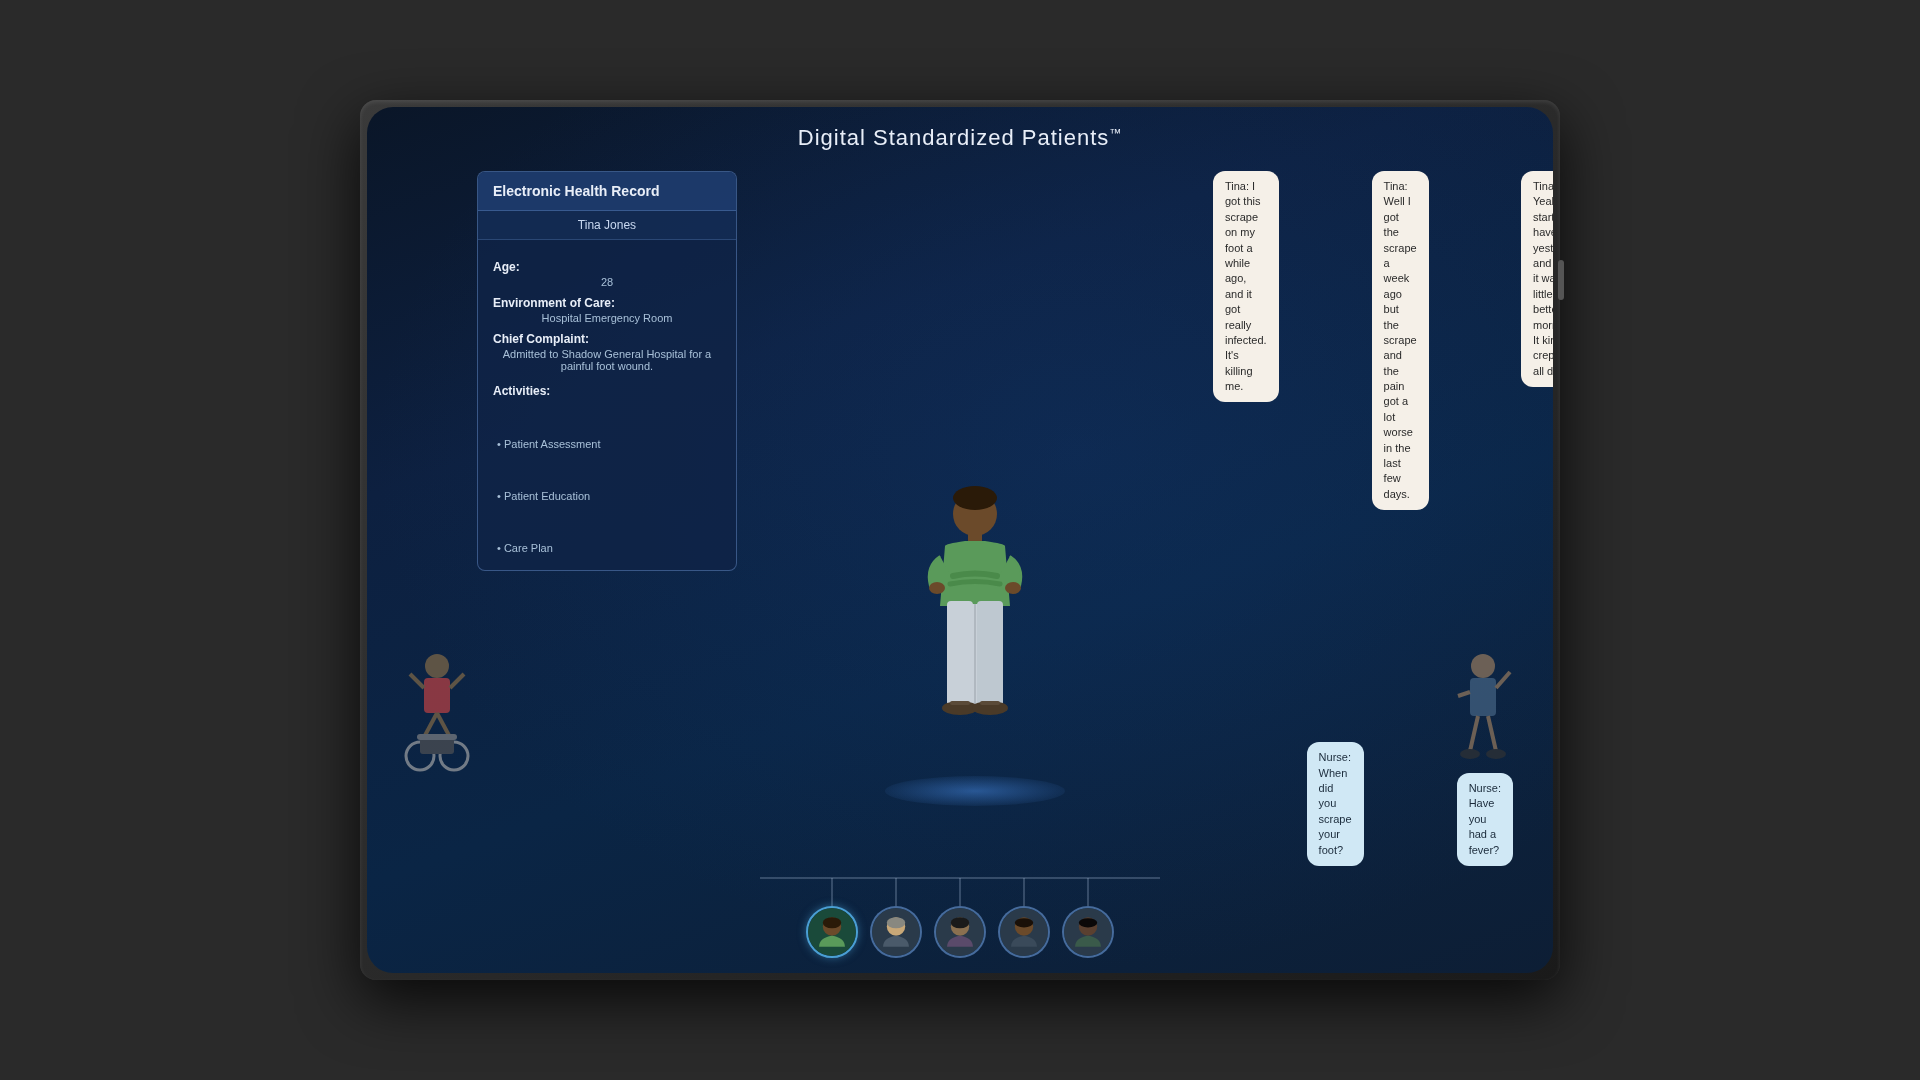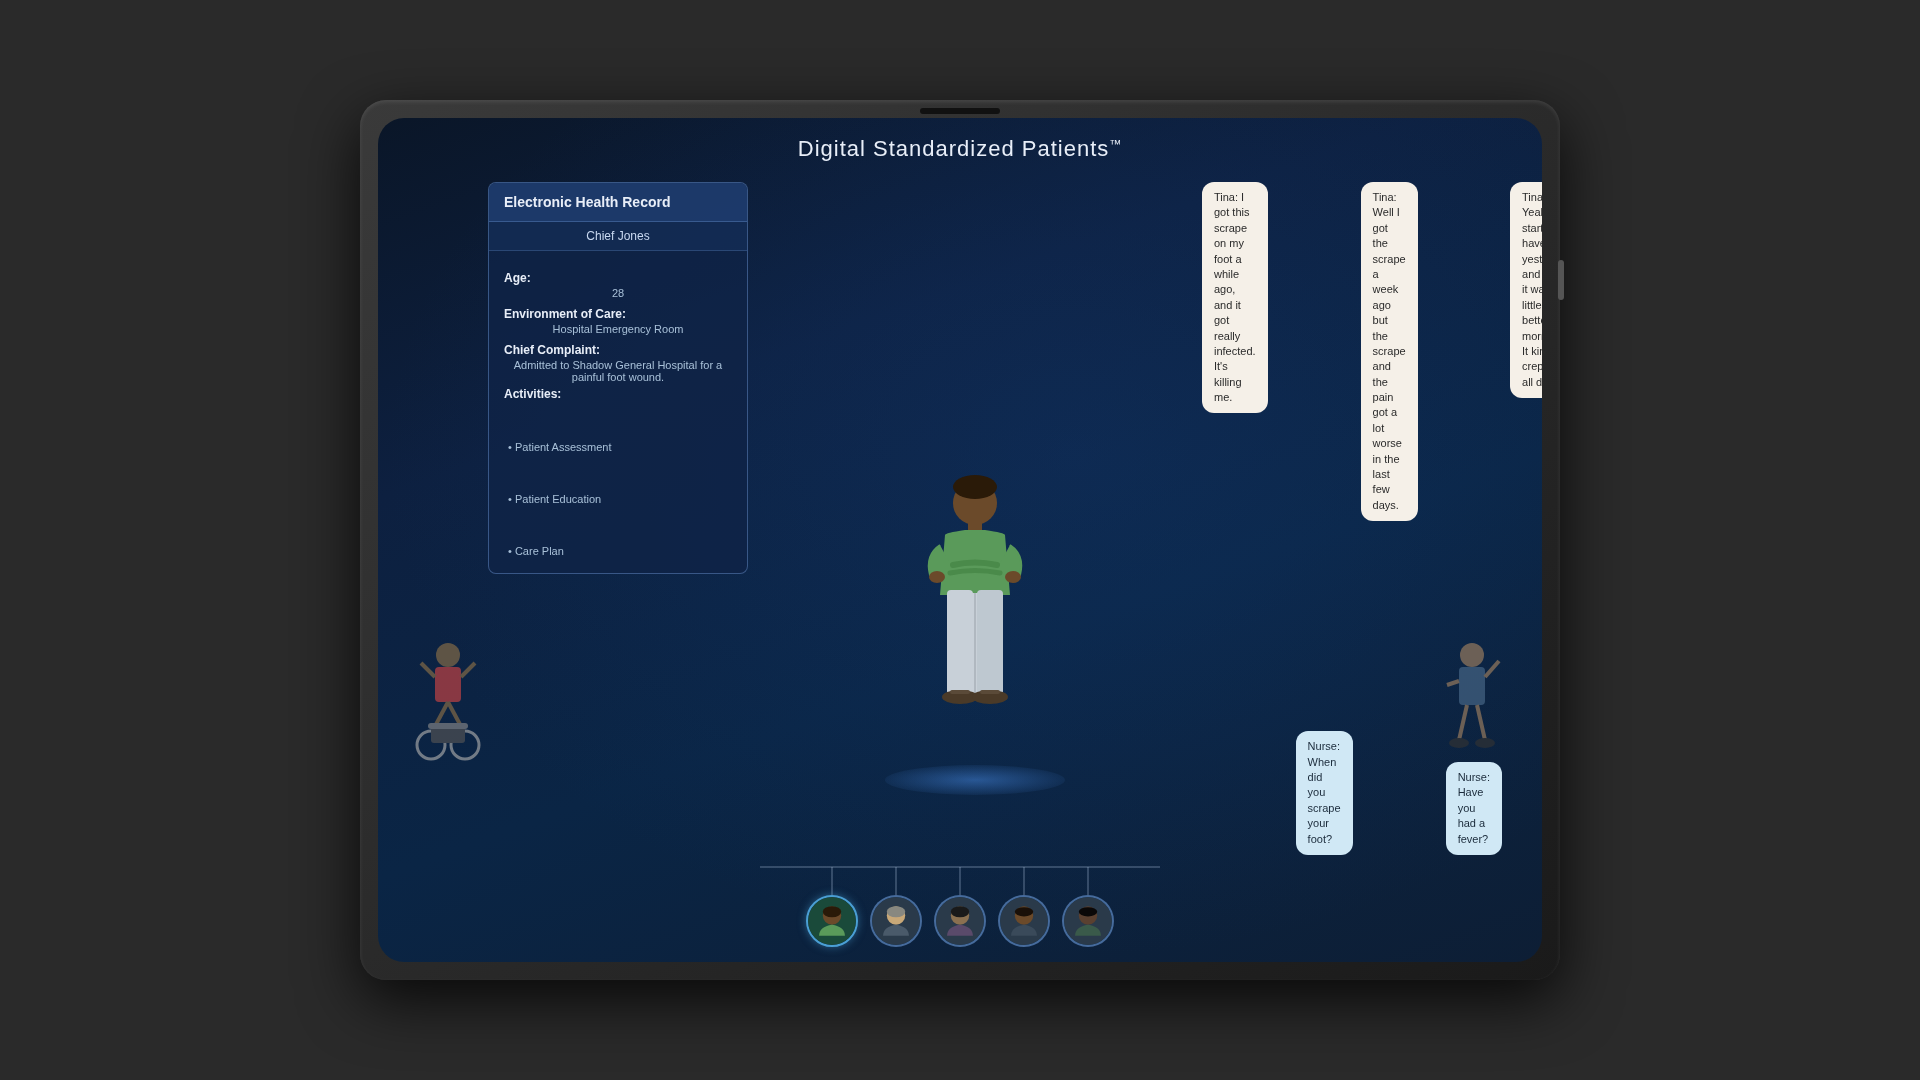--- a/index.html
+++ b/index.html
@@ -12,22 +12,22 @@
       justify-content: center;
       font-family: Arial, sans-serif;
       overflow: hidden;
     }
 
     
     .tablet-shell {
       width: 1200px;
       height: 880px;
       background: linear-gradient(145deg, #3a3a3a, #1a1a1a);
-      border-radius: 26px;
-      padding: 18px;
+      border-radius: 16px;
+      padding: 7px;
       box-shadow: 0 20px 60px rgba(0,0,0,0.8), inset 0 2px 4px rgba(255,255,255,0.1);
       position: relative;
     }
 
     
     .tablet-shell::before {
       content: '';
       position: absolute;
       top: 8px;
       left: 50%;
@@ -142,21 +142,21 @@
       color: #a8c0d8;
       font-size: 11px;
       margin-bottom: 4px;
       text-align: center;
     }
 
     .ehr-activities-label {
       color: #e8eef8;
       font-size: 12px;
       font-weight: bold;
-      margin-top: 4px;
+      margin-top: 12px;
       margin-bottom: 6px;
     }
 
     .ehr-activity-item {
       color: #a8c0d8;
       font-size: 11px;
       margin-bottom: 4px;
       padding-left: 4px;
       margin-top: 40px;
     }
@@ -288,21 +288,21 @@
           <ellipse cx="52" cy="110" rx="14" ry="14" fill="none" stroke="#aaa" stroke-width="3"></ellipse>
           <rect x="18" y="90" width="34" height="18" rx="3" fill="#555"></rect>
           <rect x="15" y="88" width="40" height="6" rx="3" fill="#888"></rect>
         </svg>
       </div>
 
       <div class="ehr-panel">
         <div class="ehr-header">
           <span class="ehr-header-title">Electronic Health Record</span>
         </div>
-        <div class="ehr-patient-name">Chief Jones</div>
+        <div class="ehr-patient-name">Tina Jones</div>
         <div class="ehr-body">
           <div class="ehr-field-label">Age:</div>
           <div class="ehr-field-value">28</div>
 
           <div class="ehr-field-label">Environment of Care:</div>
           <div class="ehr-field-value">Hospital Emergency Room</div>
 
           <div class="ehr-field-label">Chief Complaint:</div>
           <div class="ehr-field-value">Admitted to Shadow General Hospital for a painful foot wound.</div>
 

